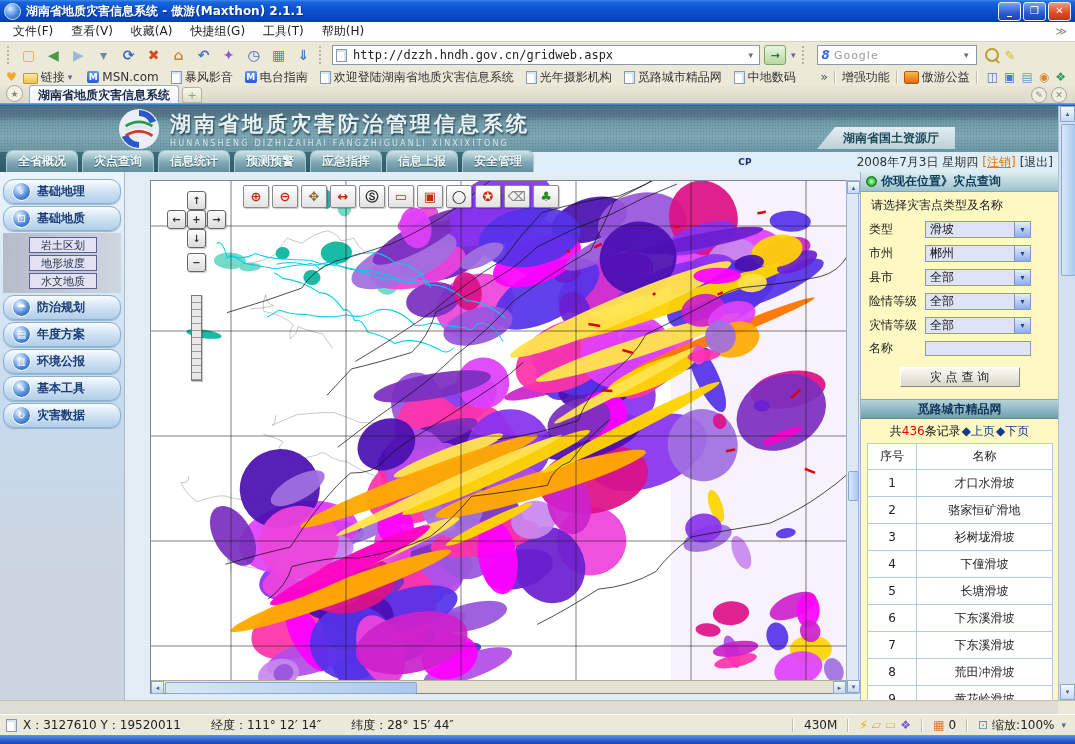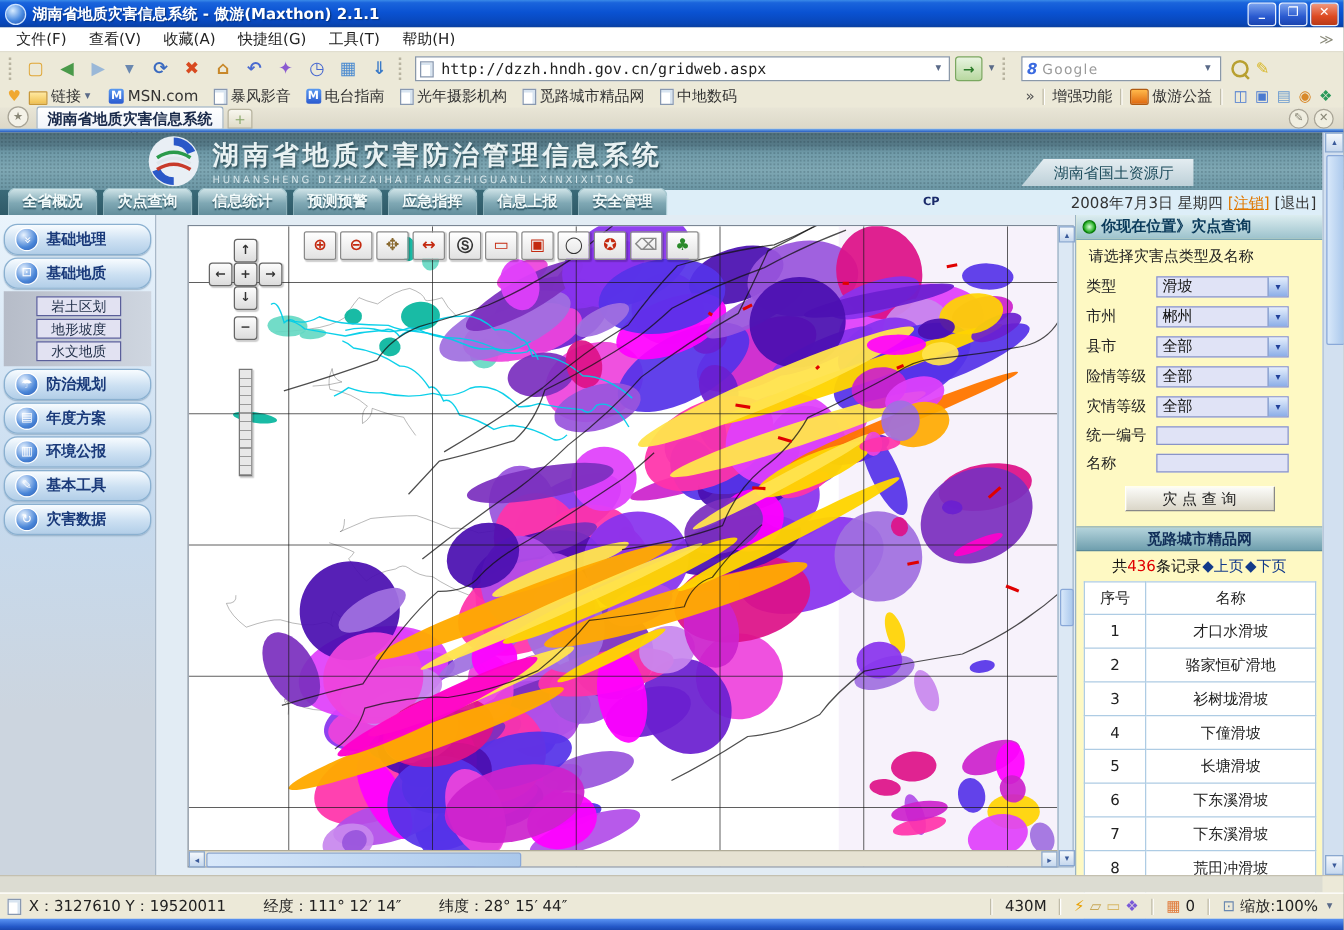--- a/index.html
+++ b/index.html
@@ -56,21 +56,21 @@
   #tabbar-right{margin-left:auto;display:flex;align-items:center;margin-right:8px;gap:4px;}
   .round-btn{width:14px;height:14px;border-radius:50%;border:1px solid #a8a496;background:#f0eee0;color:#8a8878;font-size:9px;display:flex;align-items:center;justify-content:center;}
   #bluesep{left:0;top:103px;width:1075px;height:3px;background:linear-gradient(#7ab0f0,#1a50b8);}
   
   #banner{left:0;top:106px;width:1075px;height:46px;
      background:linear-gradient(180deg,#50707c 0,#567a88 10px,#6f9aa8 16px,#7fa8b4 30px,#6b96a4 46px);}
   #banner::before{content:"";position:absolute;inset:0;background-image:radial-gradient(rgba(10,30,40,.18) 1px,transparent 1px);background-size:3px 3px;}
   #banner-inner{position:absolute;left:118px;top:2px;display:flex;align-items:center;gap:10px;}
   #banner-text .cn{font-size:21px;font-weight:bold;color:#e9f2f3;letter-spacing:3px;text-shadow:1px 2px 2px #23454f;white-space:nowrap;}
   #banner-text .py{font-size:8px;color:#d4e4e8;letter-spacing:2.2px;margin-top:1px;}
-  #banner-links{position:absolute;right:120px;top:21px;height:22px;display:flex;align-items:stretch;font-size:12px;color:#1a4a5a;}
+  #banner-links{position:absolute;right:120px;top:21px;height:22px;display:flex;align-items:stretch;font-size:12px;color:#1a4a5a;font-weight:bold;}
   #banner-links .bl{display:flex;align-items:center;padding:0 16px;background:linear-gradient(#e4edf1,#bdd0d8);}
   #banner-links .bl.first{clip-path:polygon(18px 0,100% 0,100% 100%,0 100%);padding-left:26px;}
   #banner-links .bl.second{border-left:1px solid #7a9aa8;}
   
   #navrow{left:0;top:152px;width:1075px;height:20px;background:#ddeef8;}
   #nav-left{position:absolute;left:0;top:0;width:497px;height:20px;background:linear-gradient(#3a6a78,#2e5a68);display:flex;align-items:flex-end;padding-left:4px;box-sizing:border-box;}
   .nav-tab{margin:0 2px;padding:2px 11px 2px;border-radius:7px 7px 0 0;border:1px solid #a6c8d0;border-bottom:none;
      background:linear-gradient(#cfe4e8,#7fa8b4 55%,#638e9c);color:#f2fafa;font-weight:bold;text-shadow:0 1px 1px #2a5260;white-space:nowrap;}
   #user-bar{position:absolute;right:22px;top:0;height:20px;display:flex;align-items:center;gap:4px;color:#333;}
   #user-bar .cp{font-size:9px;font-weight:bold;color:#1a2a6a;}
@@ -206,20 +206,24 @@
         <span class="m-badge">M</span>
         <span>MSN.com</span>
       </span>
     <span class="link-item">
         <span class="page-ico"></span>
         <span>暴风影音</span>
       </span>
     <span class="link-item">
         <span class="m-badge">M</span>
         <span>电台指南</span>
+      </span>
+    <span class="link-item">
+        <span class="page-ico"></span>
+        <span>欢迎登陆湖南省地质灾害信息系统</span>
       </span>
     <span class="link-item">
         <span class="page-ico"></span>
         <span>光年摄影机构</span>
       </span>
     <span class="link-item">
         <span class="page-ico"></span>
         <span>觅路城市精品网</span>
       </span>
     <span class="link-item">
@@ -666,24 +670,20 @@
         </span>
       </div>
       <div class="form-row">
         <span class="f-label">灾情等级</span>
         <span class="f-select">
           <span class="f-value">全部</span>
           <span class="f-arrow">▾</span>
         </span>
       </div>
       <div class="form-row" style="height:22px;">
-        <span class="f-label">统一编号</span>
-        <input class="f-input" style="">
-      </div>
-      <div class="form-row" style="height:22px;">
         <span class="f-label">名称</span>
         <input class="f-input" style="">
       </div>
       <div class="btn-row">
         <button id="query-btn">灾 点 查 询</button>
       </div>
 
       <div class="rp-results-header">觅路城市精品网</div>
       <div class="rp-count">
         <span>共</span>

